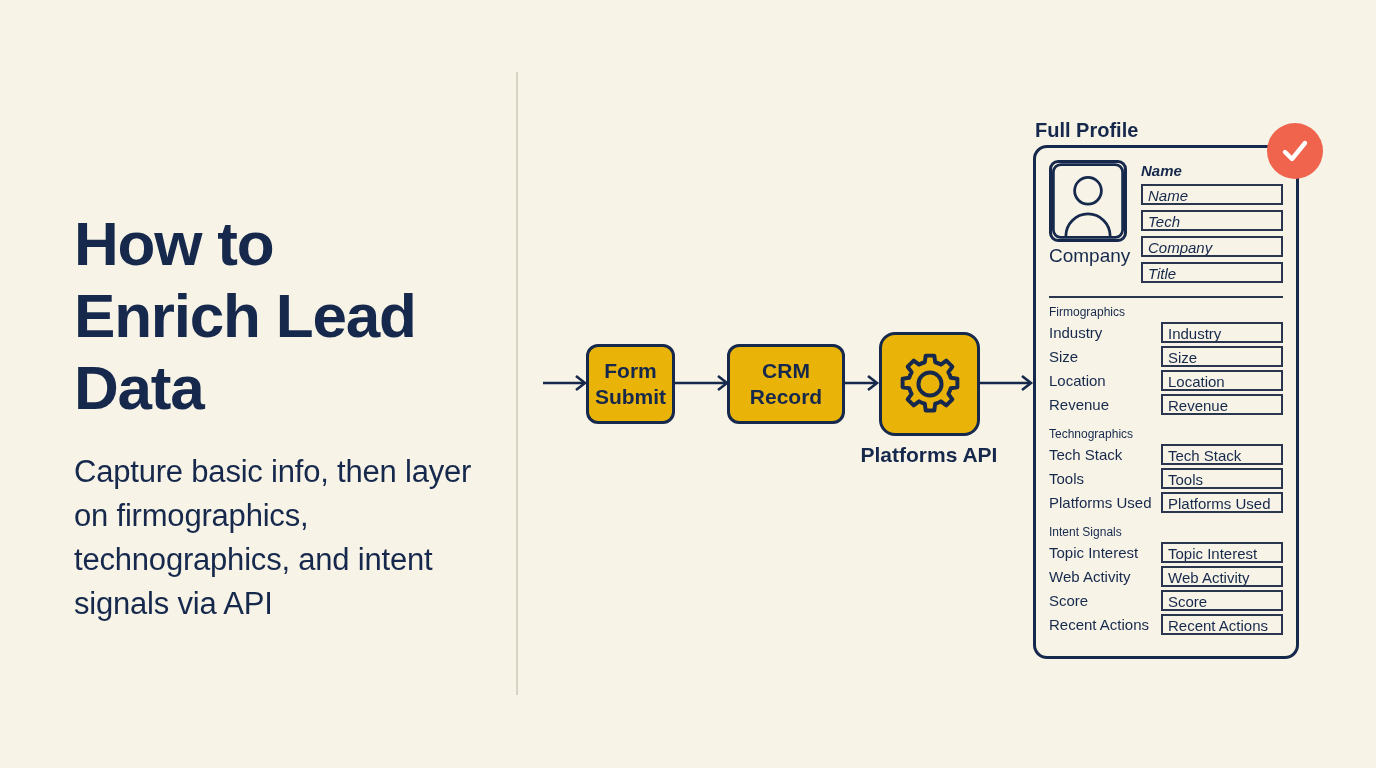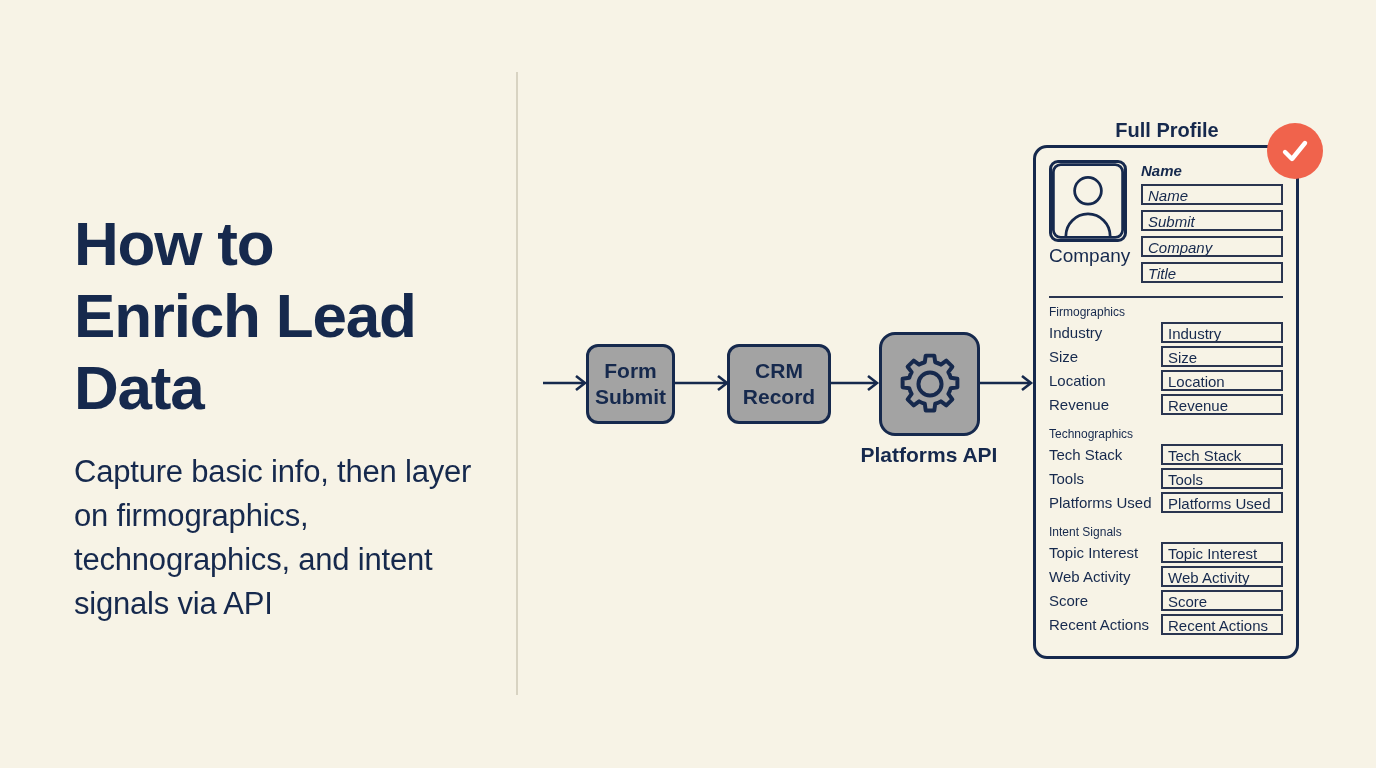--- a/index.html
+++ b/index.html
@@ -52,33 +52,33 @@
     width: 2px;
     height: 623px;
     background: #d8d3c2;
   }
 
   
   .flow-node {
     position: absolute;
     border: 3px solid #16294d;
     border-radius: 12px;
-    background: #a3a3a3;
+    background: #eab308;
     display: flex;
     align-items: center;
     justify-content: center;
     text-align: center;
     font-weight: bold;
     font-size: 21px;
     line-height: 1.22;
     color: #16294d;
     box-sizing: border-box;
   }
   #node-form   { left: 586px; top: 344px; width: 89px;  height: 80px; }
-  #node-crm    { left: 727px; top: 344px; width: 104px;  height: 80px; }
+  #node-crm    { left: 727px; top: 344px; width: 118px;  height: 80px; }
   #node-gear   { left: 879px; top: 332px; width: 101px; height: 104px; border-radius: 16px; }
 
   .node-caption {
     position: absolute;
     left: 849px;
     top: 442px;
     width: 160px;
     text-align: center;
     font-size: 21px;
     font-weight: bold;
@@ -96,21 +96,20 @@
   #arrow-1 { left: 673px; width: 58px; }
   #arrow-2 { left: 821px; width: 60px; }
   #arrow-3 { left: 978px; width: 57px; }
 
   
   .card-title {
     position: absolute;
     left: 1035px;
     top: 119px;
     width: 264px;
-    text-align: center;
     font-size: 20px;
     font-weight: bold;
     color: #16294d;
   }
   .profile-card {
     position: absolute;
     left: 1033px;
     top: 145px;
     width: 266px;
     height: 514px;
@@ -283,21 +282,21 @@
           <rect x="1.5" y="1.5" width="75" height="79" rx="8" ry="8" fill="none" stroke="#16294d" stroke-width="3"></rect>
           <circle cx="39" cy="30" r="14.5" fill="none" stroke="#16294d" stroke-width="3"></circle>
           <path d="M15 79 a24 24 0 0 1 48 0" fill="none" stroke="#16294d" stroke-width="3"></path>
         </svg>
         <div class="company-label">Company</div>
       </div>
 
       <div class="fields-col">
         <div class="field-heading">Name</div>
         <div class="field-box">Name</div>
-        <div class="field-box">Submit</div>
+        <div class="field-box">Tech</div>
         <div class="field-box">Company</div>
         <div class="field-box">Title</div>
       </div>
     </div>
 
     <div class="hrule"></div>
 
     <div class="section-title">Firmographics</div>
     <div class="row">
       <div class="row-label">Industry</div>

